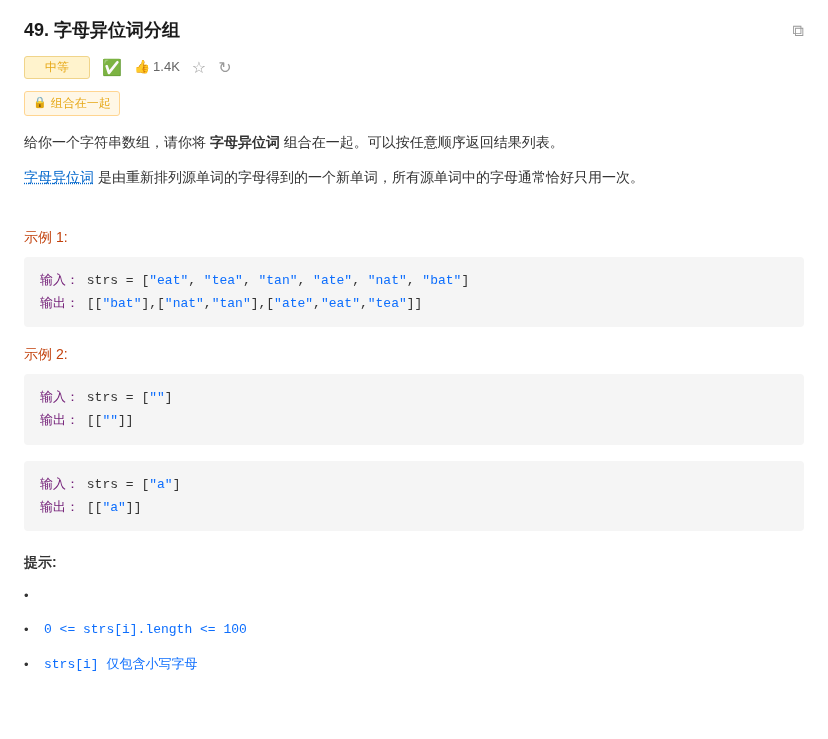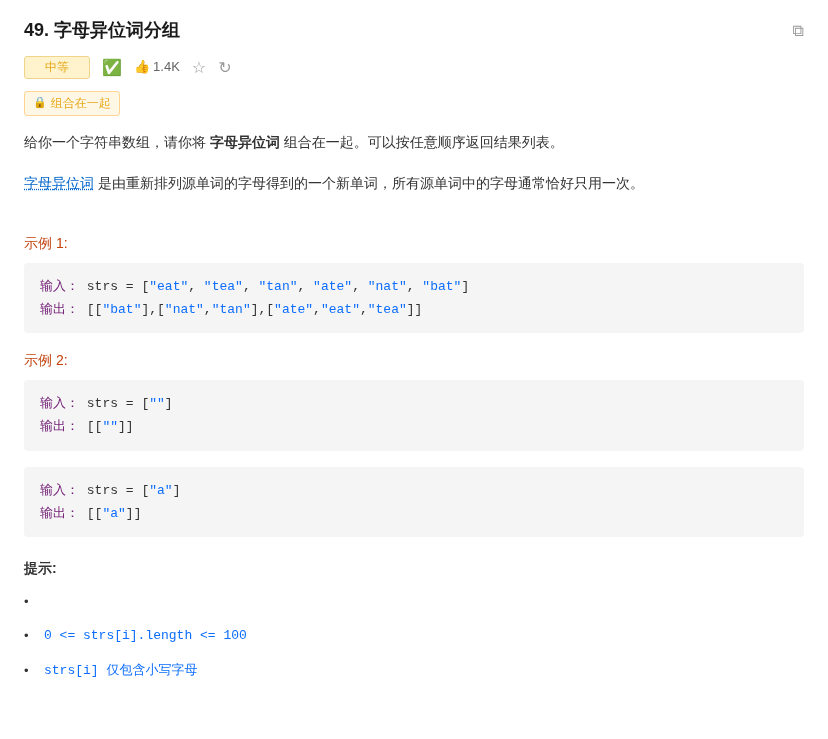--- a/index.html
+++ b/index.html
@@ -80,21 +80,21 @@
       color: #e6a817;
       margin-bottom: 14px;
     }
 
     .lock-icon {
       font-size: 11px;
     }
 
     .description {
       color: #333;
-      margin-bottom: 16px;
+      margin-bottom: 10px;
       line-height: 1.8;
     }
 
     .description .highlight {
       font-weight: bold;
       color: #333;
     }
 
     .description-note {
       color: #333;

